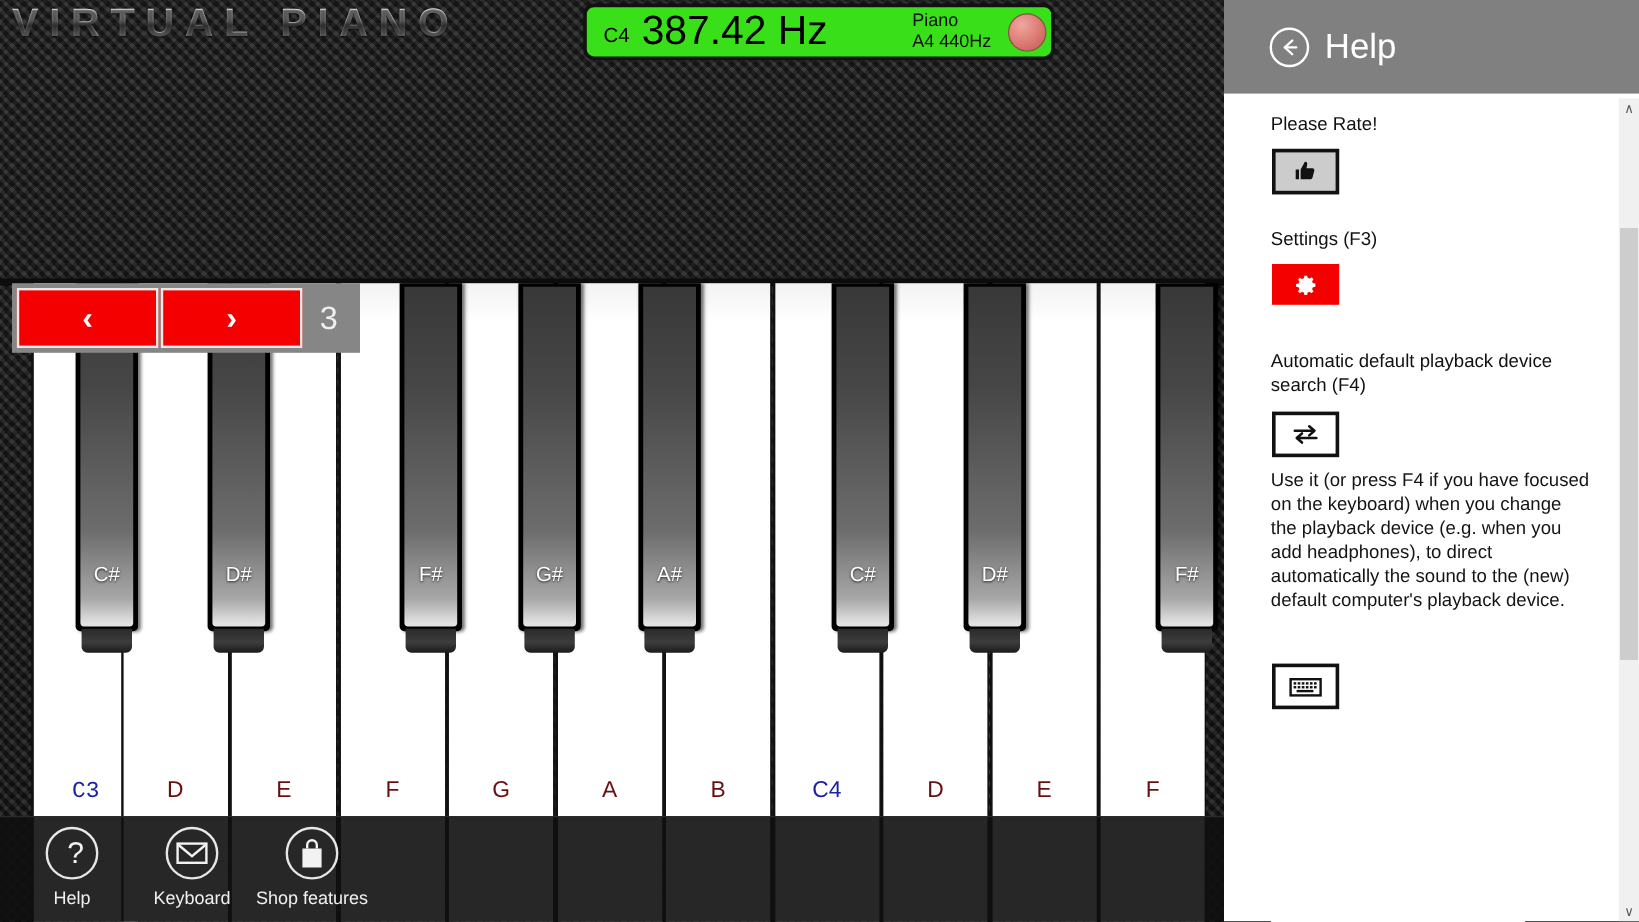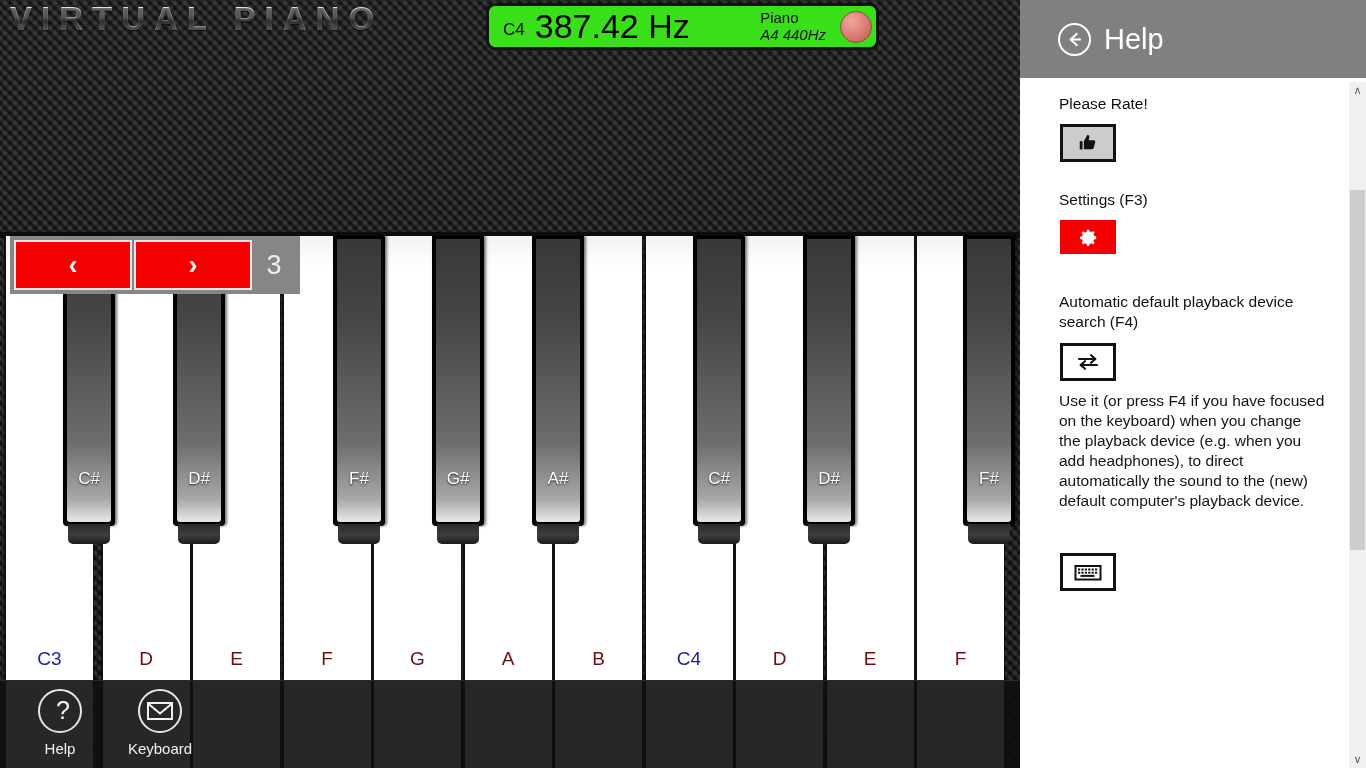--- a/index.html
+++ b/index.html
@@ -34,21 +34,21 @@
   
   #lcd {
     position:absolute; left:486px; top:3px; width:393px; height:47px;
     background:#39e019; border:3px solid #111; border-radius:9px;
     display:flex; align-items:center;
   }
   #lcd-note { font-size:17px; color:#000; margin-left:14px; margin-top:6px; }
   #lcd-freq { font-size:34px; color:#000; margin-left:10px; letter-spacing:0px; }
   #lcd-right { margin-left:auto; margin-right:8px; text-align:left; line-height:1.12; }
   #lcd-inst { font-size:15px; color:#111; }
-  #lcd-tune { font-size:15px; color:#111;font-style:italic; }
+  #lcd-tune { font-size:15px; color:#111; }
   #lcd-led {
     width:32px; height:32px; border-radius:50%;
     background:radial-gradient(circle at 35% 30%, #f0a7a0, #d9756d 60%, #b85a54);
     border:1px solid #8d4b46; margin-left:6px; margin-right:4px;
   }
 
   
   #keyboard { position:absolute; left:0; top:232px; width:1020px; height:536px; }
   #kb-top-edge { position:absolute; left:0; top:0; width:1020px; height:6px; background:#0d0d0d; }
   .wkey {
@@ -174,21 +174,21 @@
       <div id="lcd-right">
         <div id="lcd-inst">Piano</div>
         <div id="lcd-tune">A4 440Hz</div>
       </div>
       <div id="lcd-led"></div>
     </div>
 
     <div id="keyboard">
       <div id="kb-top-edge"></div>
       <div id="white-keys">
-          <div class="wkey" style="left: 4px;">
+          <div class="wkey" style="left: 26px; font-family: Liberation Mono, monospace;">
             <div class="wkey-label cnote" style="bottom: 98px;">C3</div>
           </div>
           <div class="wkey" style="left: 100.5px;">
             <div class="wkey-label" style="bottom: 98px;">D</div>
           </div>
           <div class="wkey" style="left: 191px;">
             <div class="wkey-label" style="bottom: 98px;">E</div>
           </div>
           <div class="wkey" style="left: 281.5px;">
             <div class="wkey-label" style="bottom: 98px;">F</div>
@@ -283,20 +283,29 @@
           <div class="ab-label">Help</div>
         </div>
         <div class="appbar-item" style="left: 105px;">
           <div class="ab-circle">
             <svg width="30" height="30" viewBox="0 0 30 30">
               <rect x="3" y="7" width="24" height="16" fill="none" stroke="#f2f2f2" stroke-width="2"></rect>
               <path d="M3.6 8 L15 17.4 L26.4 8" fill="none" stroke="#f2f2f2" stroke-width="2"></path>
             </svg>
           </div>
           <div class="ab-label">Keyboard</div>
+        </div>
+        <div class="appbar-item" style="left: 205px;">
+          <div class="ab-circle">
+            <svg width="30" height="30" viewBox="0 0 30 30">
+              <path d="M7 11 h16 v16 h-16 z" fill="#f2f2f2"></path>
+              <path d="M11 11 V8.2 a4 4 0 0 1 8 0 V11" fill="none" stroke="#f2f2f2" stroke-width="2"></path>
+            </svg>
+          </div>
+          <div class="ab-label">Shop features</div>
         </div>
       </div>
 
   </div>
 
   <div id="help-pane">
 
     <div id="help-header">
       <div id="back-btn">
         <svg width="19" height="19" viewBox="0 0 20 20">

